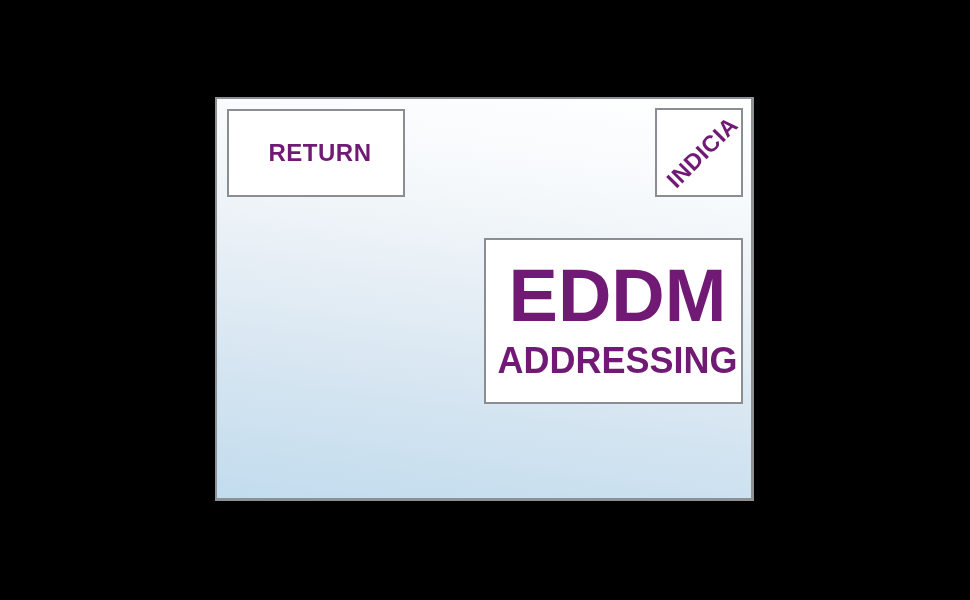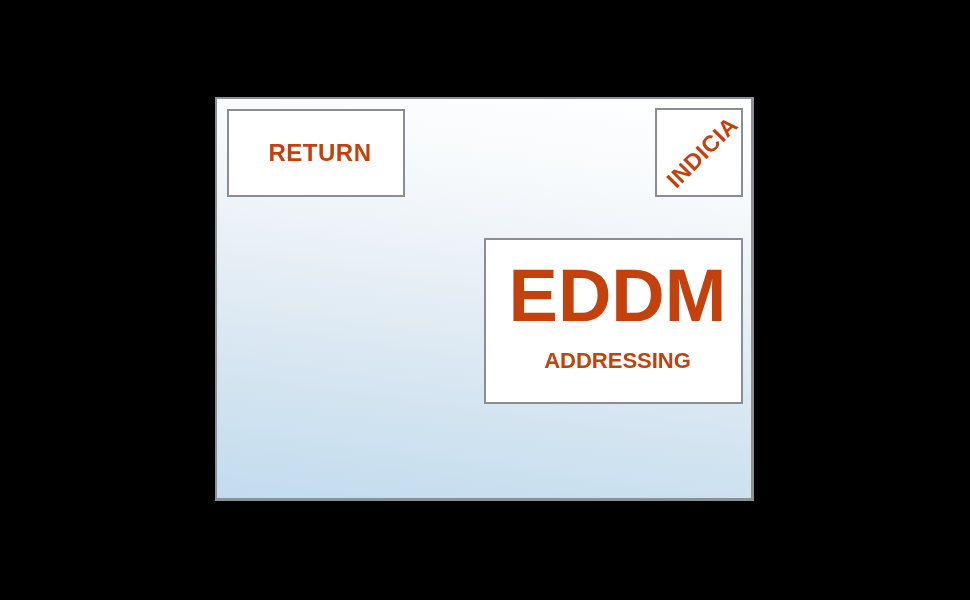--- a/index.html
+++ b/index.html
@@ -32,21 +32,21 @@
   }
 
   .label-box {
     position: absolute;
     background: #ffffff;
     border: 2px solid #8a8e92;
     display: flex;
     align-items: center;
     justify-content: center;
     text-align: center;
-    color: #c2410c;
+    color: #701a75;
     font-weight: bold;
     overflow: hidden;
     padding-left: 8px;
   }
 
   .return-box {
     left: 10px;
     top: 10px;
     width: 178px;
     height: 88px;
@@ -80,21 +80,21 @@
     flex-direction: column;
   }
   .eddm-box .big {
     display: block;
     font-size: 74px;
     line-height: 68px;
     letter-spacing: 0px;
   }
   .eddm-box .small {
     display: block;
-    font-size: 22px;
+    font-size: 36px;
     line-height: 38px;
     margin-top: 12px;
     letter-spacing: 0px;
   }
 </style>
 </head>
 <body>
 
 <div class="canvas">
 

